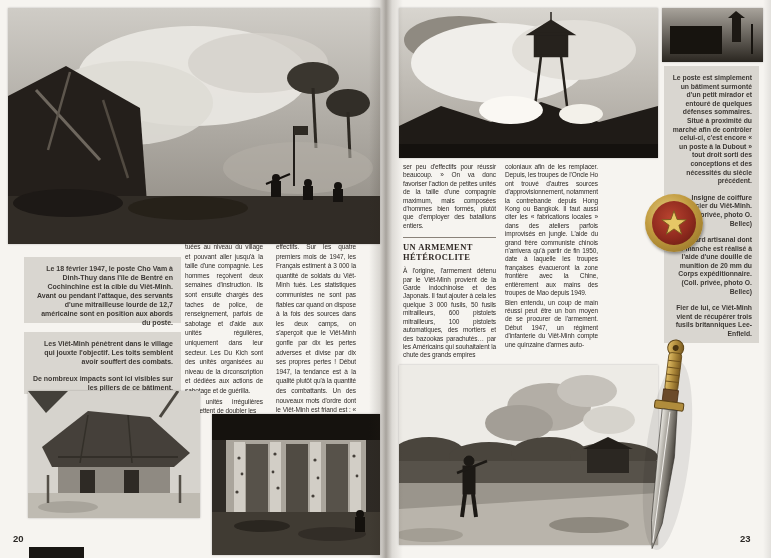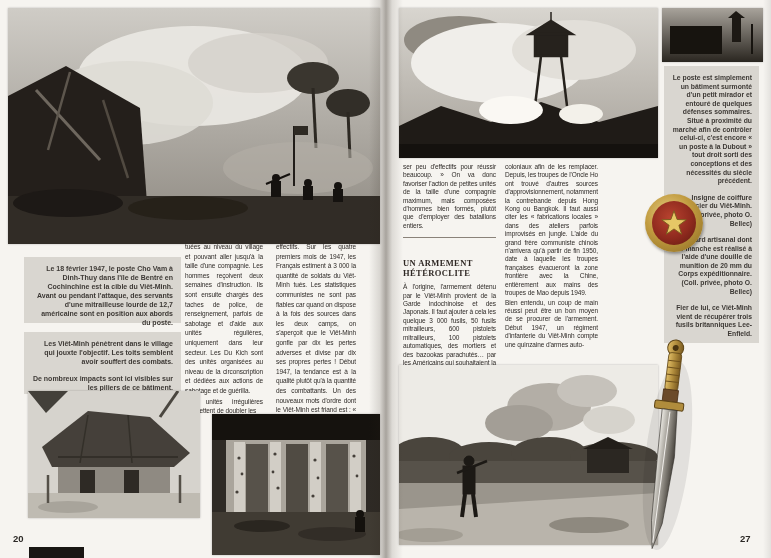--- a/index.html
+++ b/index.html
@@ -34,21 +34,21 @@
 
   
   .col{
     font-size:6.5px;text-align:justify;color:var(--text);
     letter-spacing:-0.1px;hyphens:auto;
   }
   .col-left{line-height:9.6px;}
   .col-right{line-height:8.4px;}
   .col p + p{margin-top:1px;}
   .section-head{
-    margin:7px 0 5px 0;padding-top:20px;
+    margin:7px 0 5px 0;padding-top:4px;
     border-top:1px solid #8a8279;
     font-family:"Liberation Serif","DejaVu Serif",serif;
     font-weight:bold;font-size:8.5px;line-height:10px;
     letter-spacing:.4px;color:var(--heading);text-align:left;
   }
 
   
   .marginbox{
     background:var(--caption-bg);
     color:var(--caption-text);
@@ -324,18 +324,18 @@
           <line x1="41" y1="39" x2="54" y2="39"></line>
             <line x1="41" y1="46" x2="54" y2="46"></line>
         </g>
         <rect x="40" y="54" width="15" height="12" fill="#6b4a2a" stroke="#4a2f16" stroke-width=".8"></rect>
         <rect x="33" y="66" width="29" height="8" rx="2" fill="#b08c3c" stroke="#5e4516" stroke-width="1"></rect>
         <polygon points="41,74 56,74 59,120 55,188 48,214 44,186 42,120" fill="url(#blade)" stroke="#33302b" stroke-width=".6"></polygon>
         <line x1="49" y1="76" x2="48" y2="208" stroke="#f2f0ec" stroke-width="1"></line>
       </svg>
     </div>
 
-    <div class="abs pagenum" style="left:355px;top:533px;">27</div>
+    <div class="abs pagenum" style="left:355px;top:533px;">23</div>
   </div>
 
   <div class="abs gutter"></div>
   <div class="abs edge-r"></div>
 </div>
 
 </body></html>

